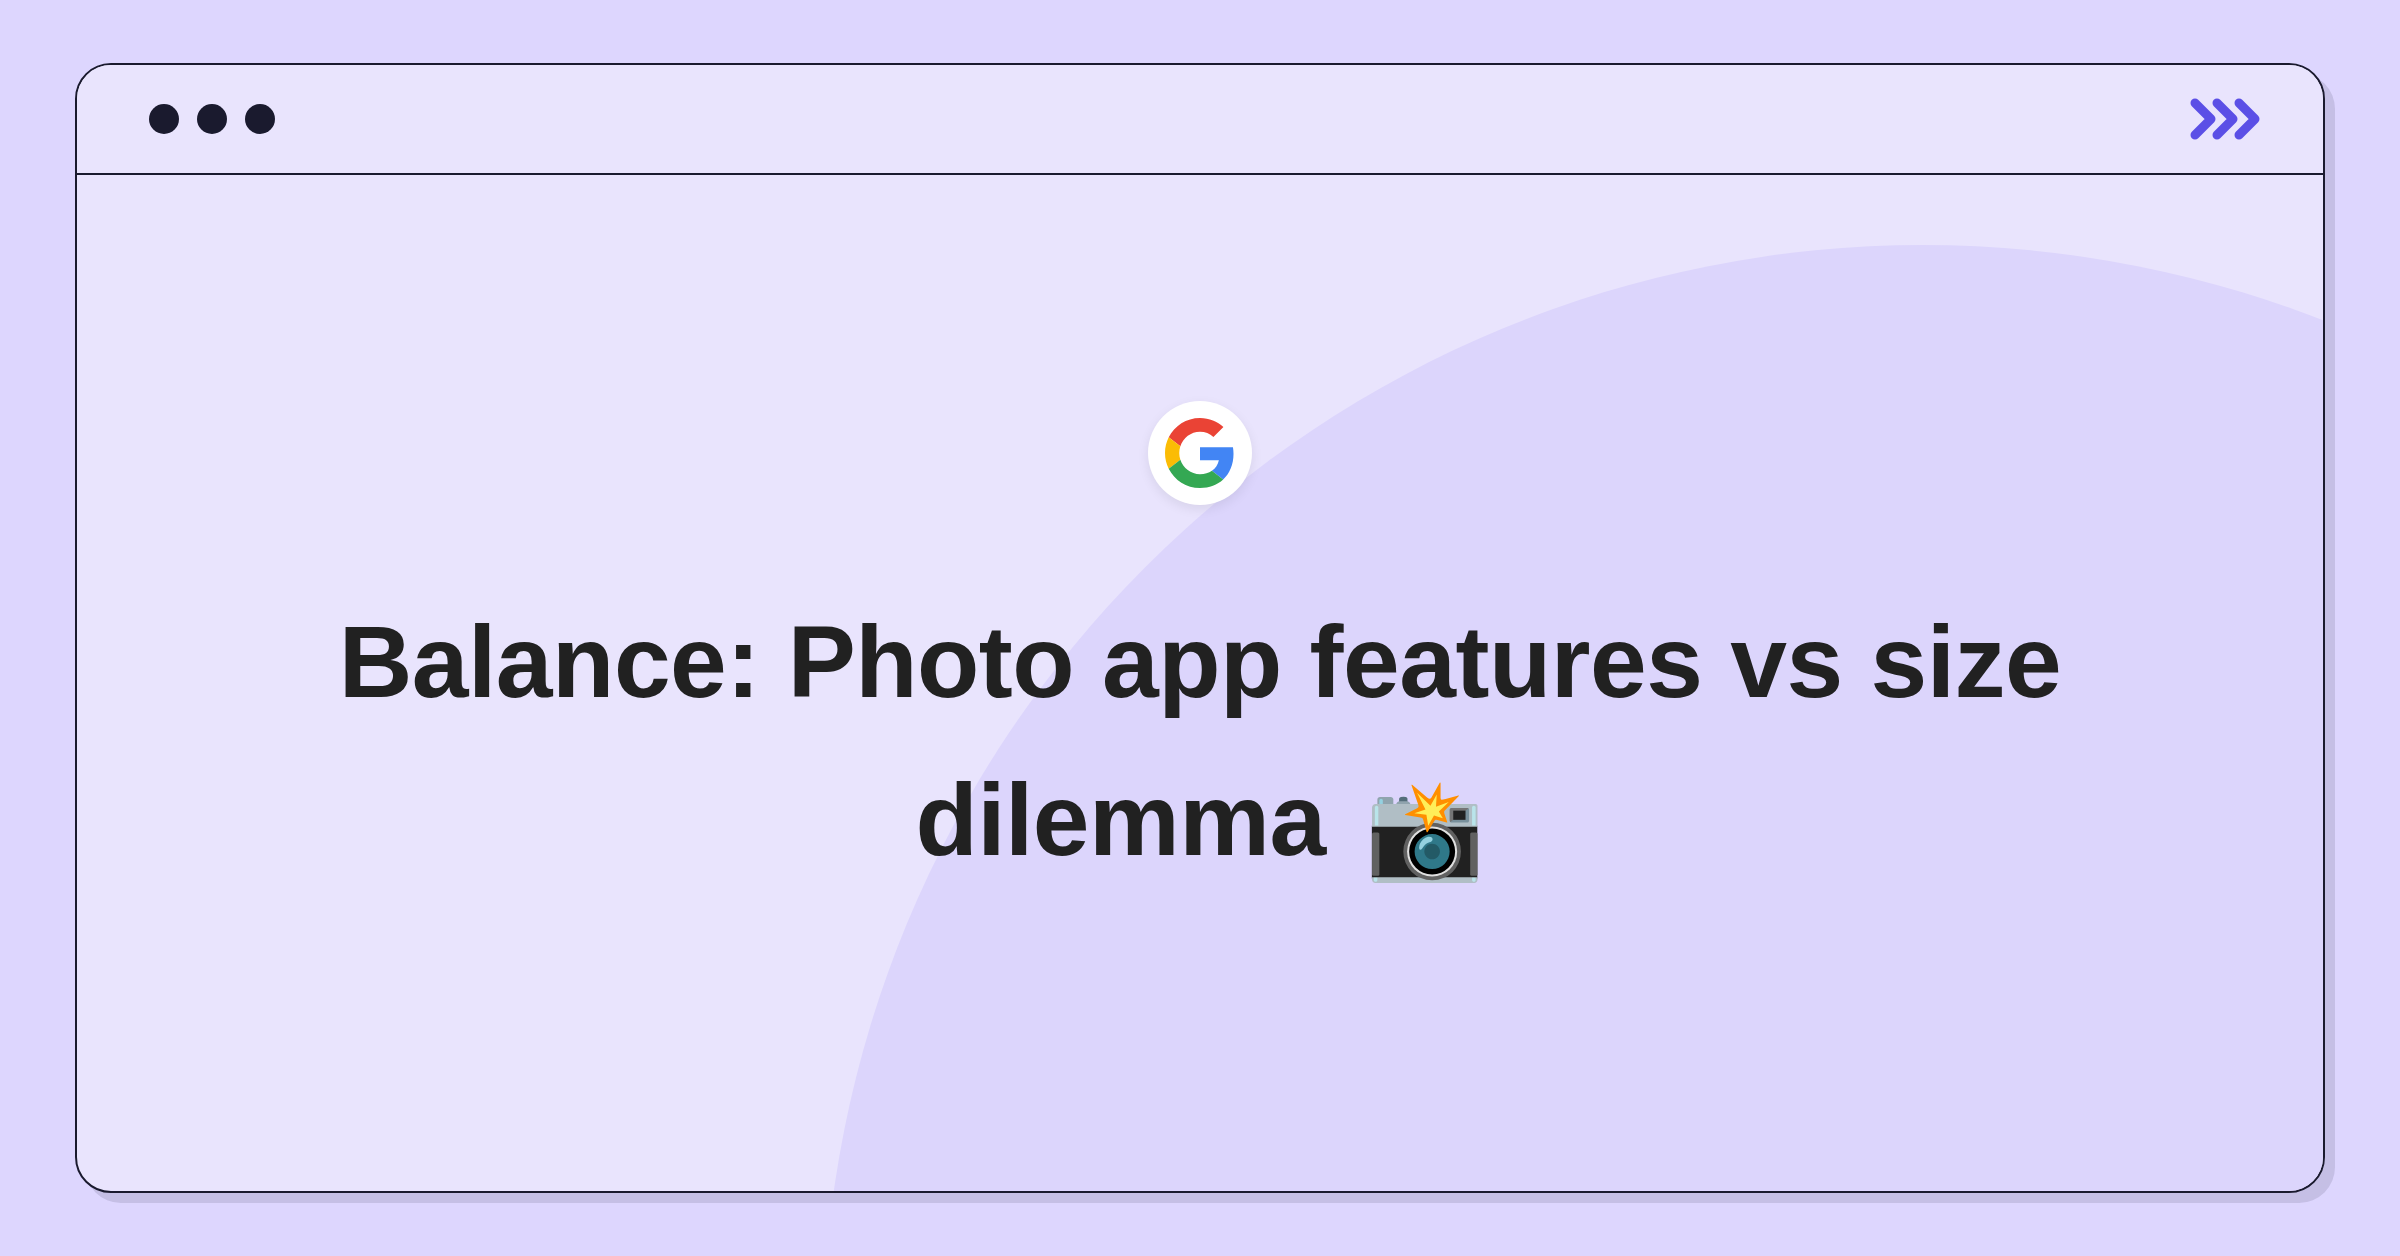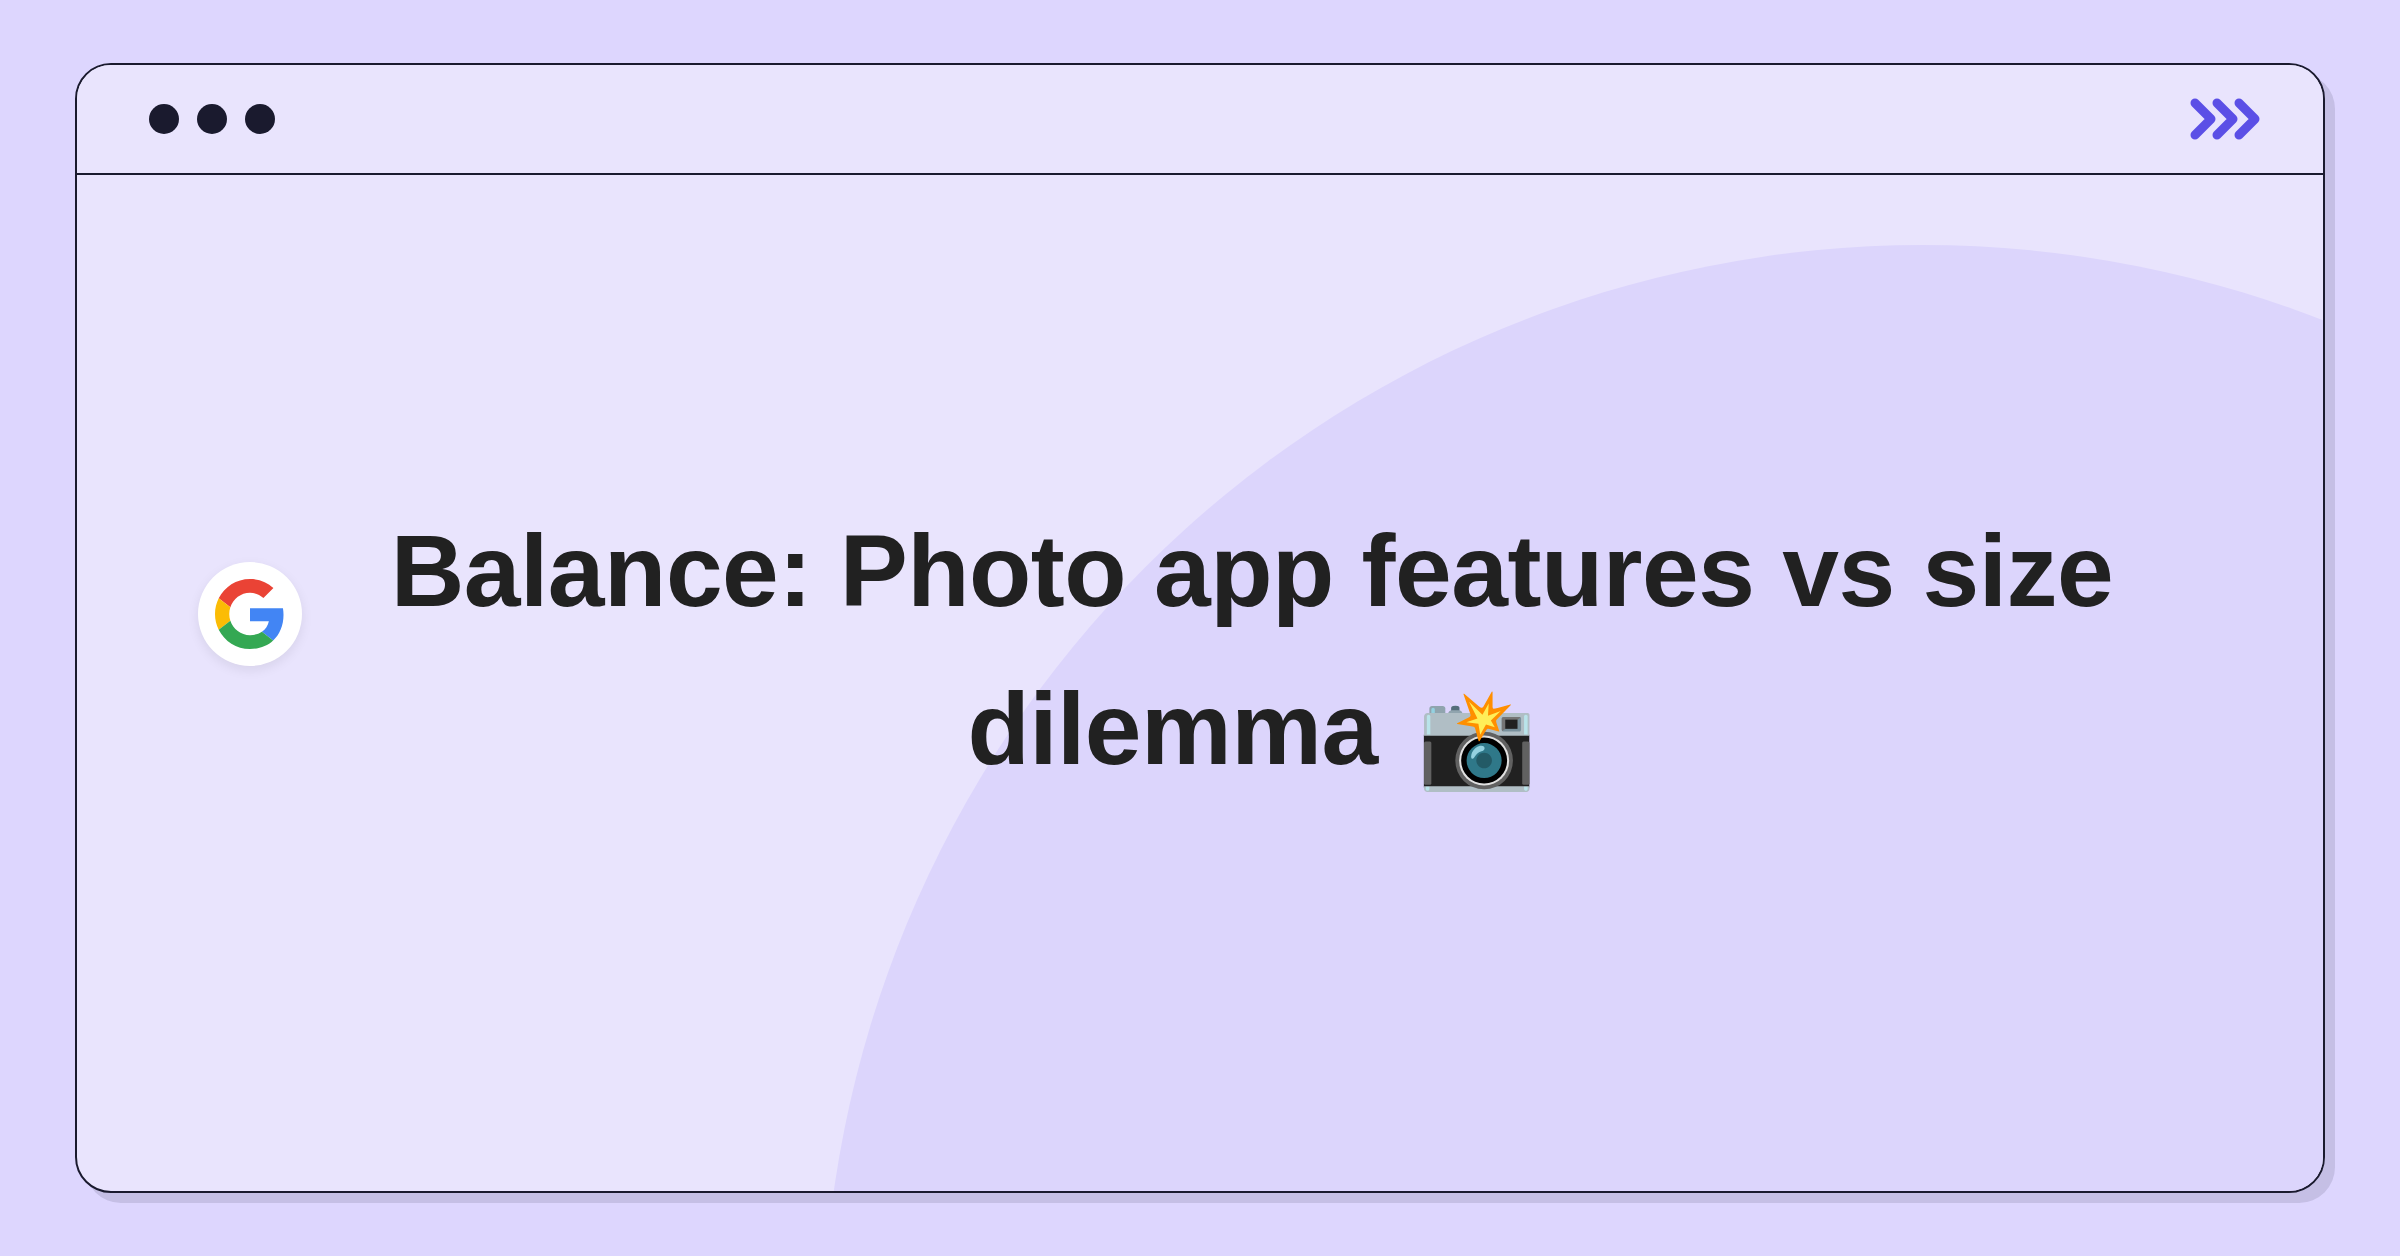--- a/index.html
+++ b/index.html
@@ -64,21 +64,21 @@
     }
     .chevrons svg {
       width: 78px;
       height: 44px;
     }
     .content {
       position: relative;
       z-index: 1;
       height: calc(100% - 110px);
       display: flex;
-      flex-direction: row;
+      flex-direction: column;
       align-items: center;
       justify-content: center;
       padding-bottom: 60px;
     }
     .logo-wrap {
       width: 104px;
       height: 104px;
       background: #FFFFFF;
       border-radius: 50%;
       display: flex;

